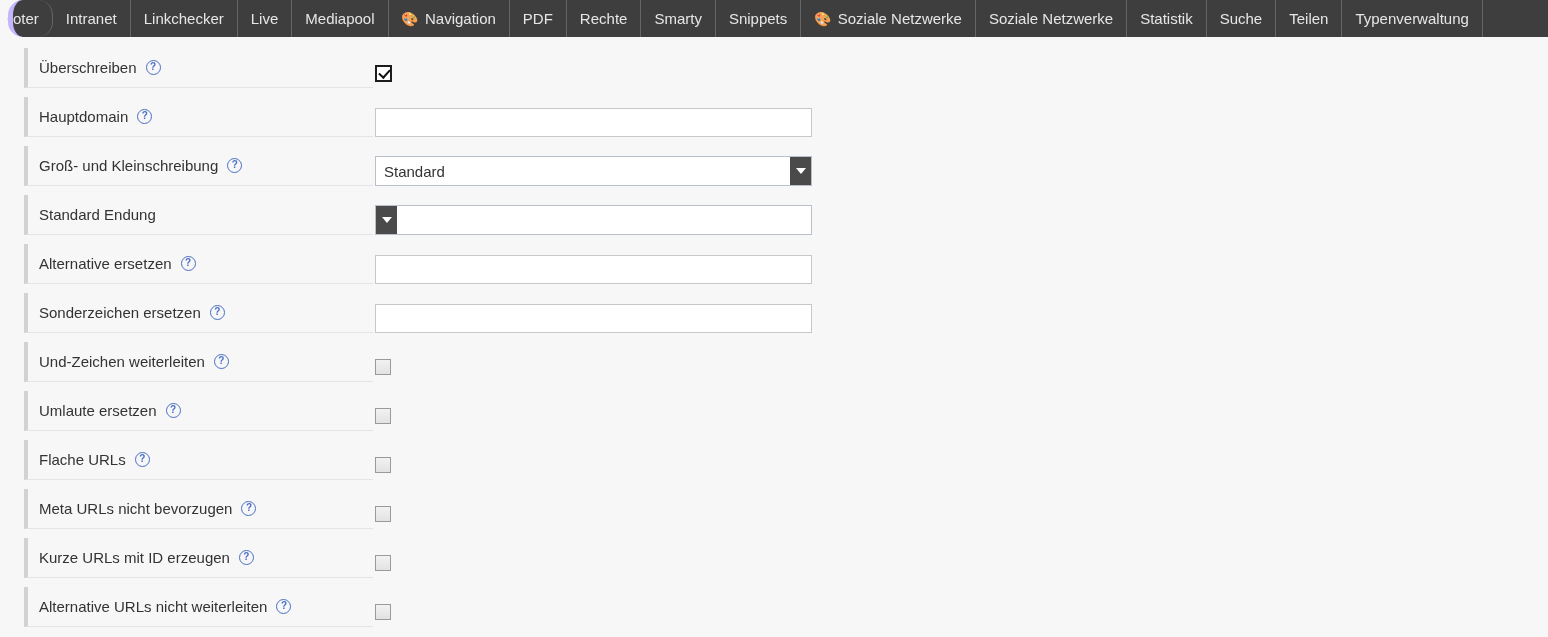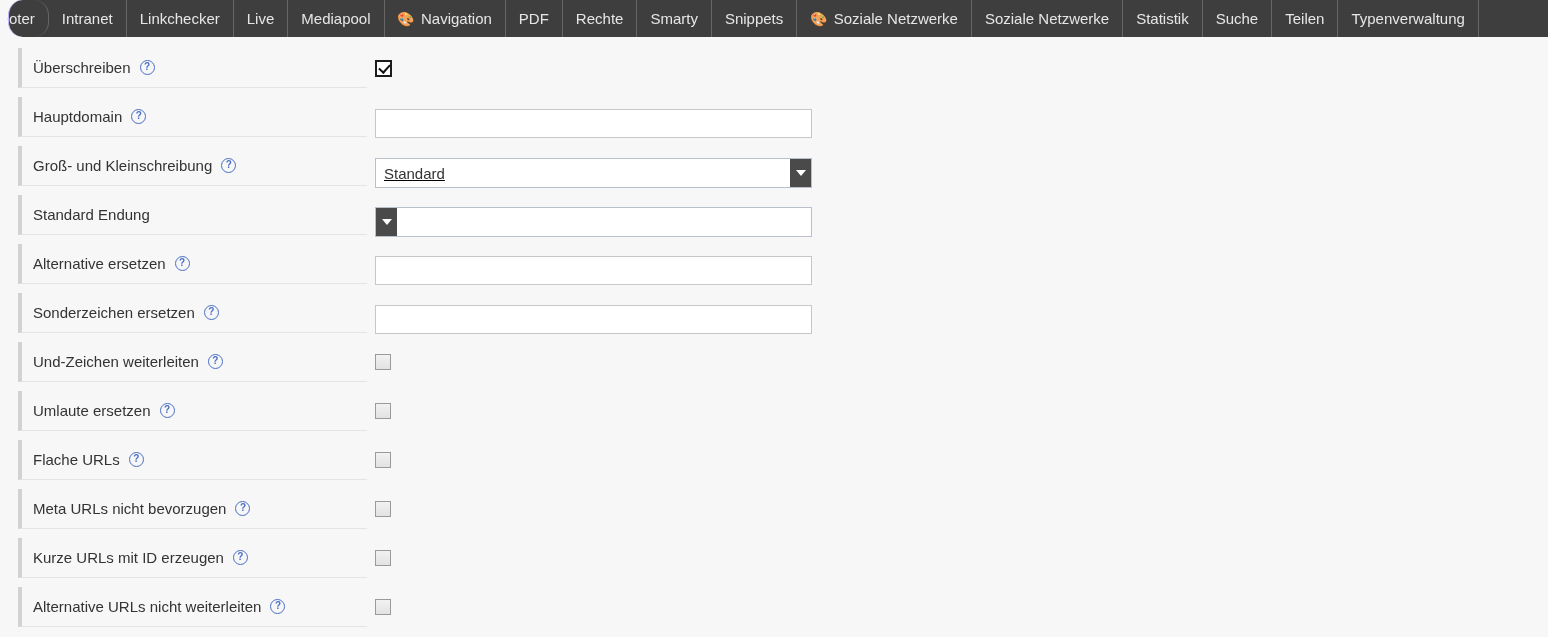--- a/index.html
+++ b/index.html
@@ -43,38 +43,38 @@
     align-items: center;
     gap: 6px;
     padding: 0 13px;
     height: 37px;
     color: #e6e6e6;
     font-size: 15px;
     background: #3e3e3e;
     border-right: 1px solid #666666;
     flex: 0 0 auto;
   }
-  .tab:first-of-type { border-left: 1px solid #c4b5fd; border-radius: 15px; }
+  .tab:first-of-type { border-left: 5px solid #c4b5fd; border-radius: 15px; }
   .tab .emoji { font-size: 14px; line-height: 1; }
   .tab.clipped-left { padding-left: 0; margin-left: -14px; }
 
   
   #form {
     position: relative;
     background: #f7f7f7;
     padding-top: 11px;
     height: 600px;
   }
   .row {
     position: relative;
     height: 49px;
   }
   .label-cell {
     position: absolute;
-    left: 18px;
+    left: 24px;
     top: 0;
     width: 349px;
     height: 40px;
     display: flex;
     align-items: center;
     gap: 9px;
     border-left: 4px solid #d2d2d2;
     border-bottom: 1px solid #e4e4e4;
     padding-left: 11px;
   }
@@ -94,24 +94,24 @@
     line-height: 12px;
     text-align: center;
     display: inline-block;
     flex: 0 0 auto;
     background: #f7f7f7;
   }
 
   .field-cell {
     position: absolute;
     left: 375px;
-    top: 12px;
+    top: 5px;
     height: 40px;
     display: flex;
-    text-decoration: underline;
+    align-items: center;
   }
 
   
   .text-input {
     width: 437px;
     height: 29px;
     background: #ffffff;
     border: 1px solid #c7c7c7;
     font-family: "Liberation Sans", sans-serif;
     font-size: 15px;

